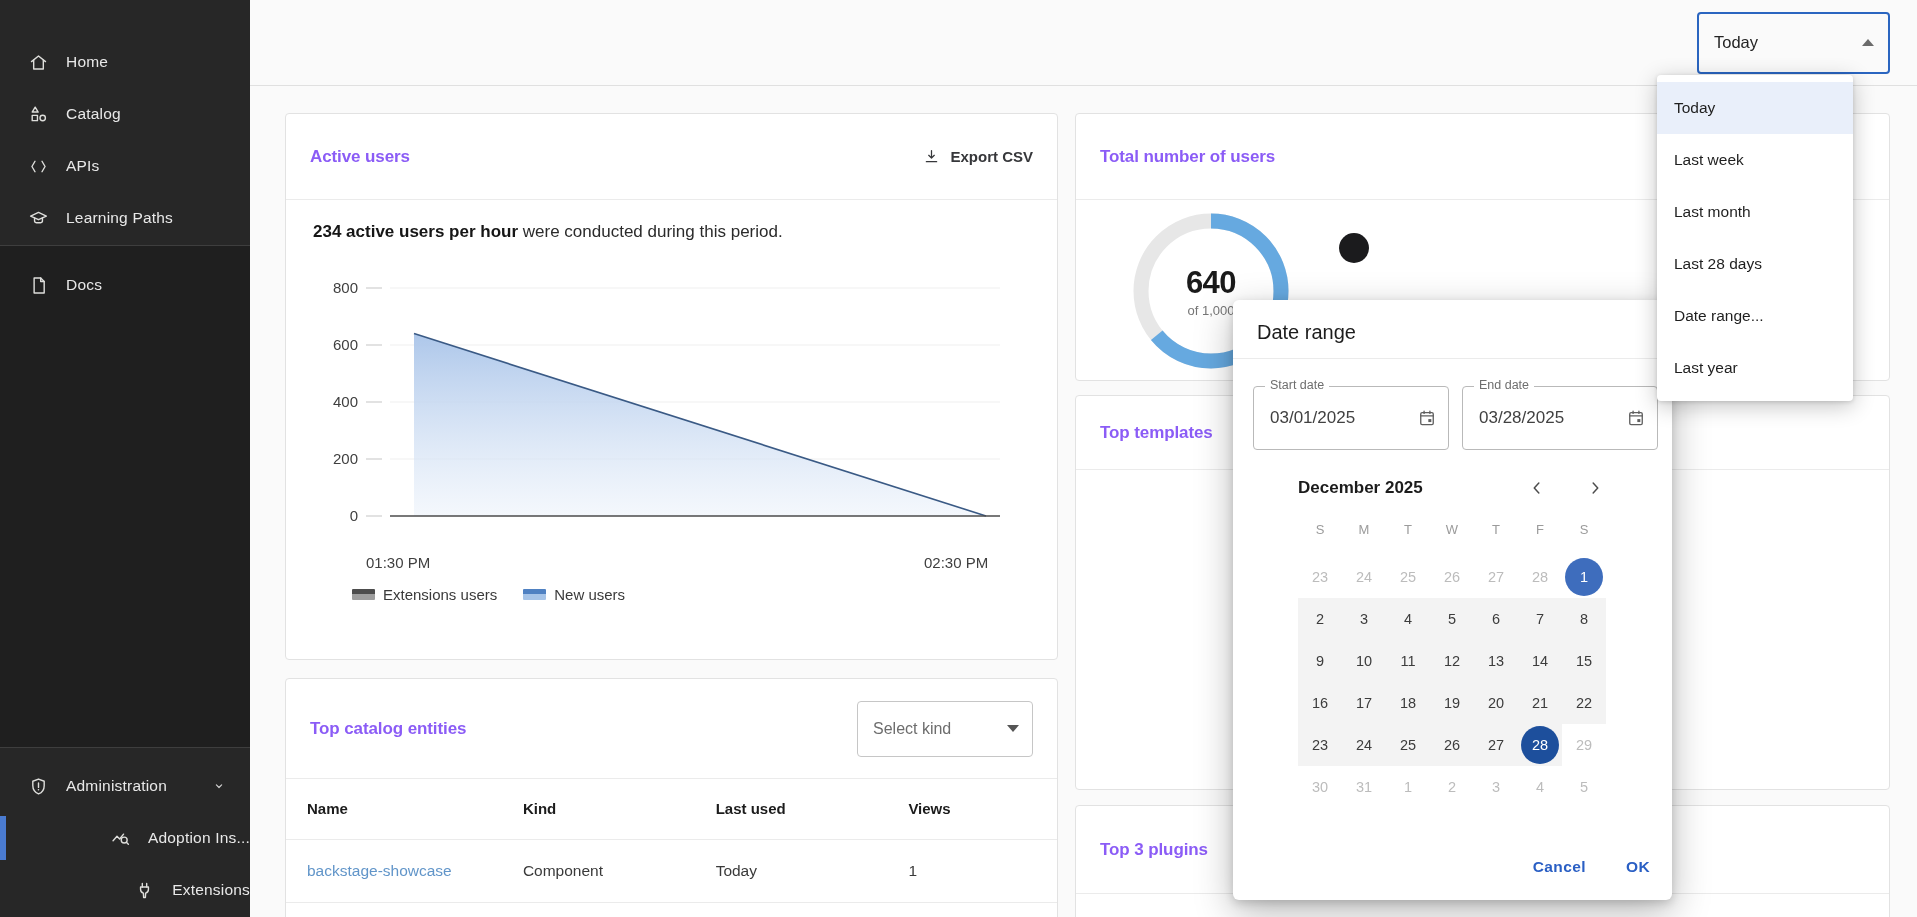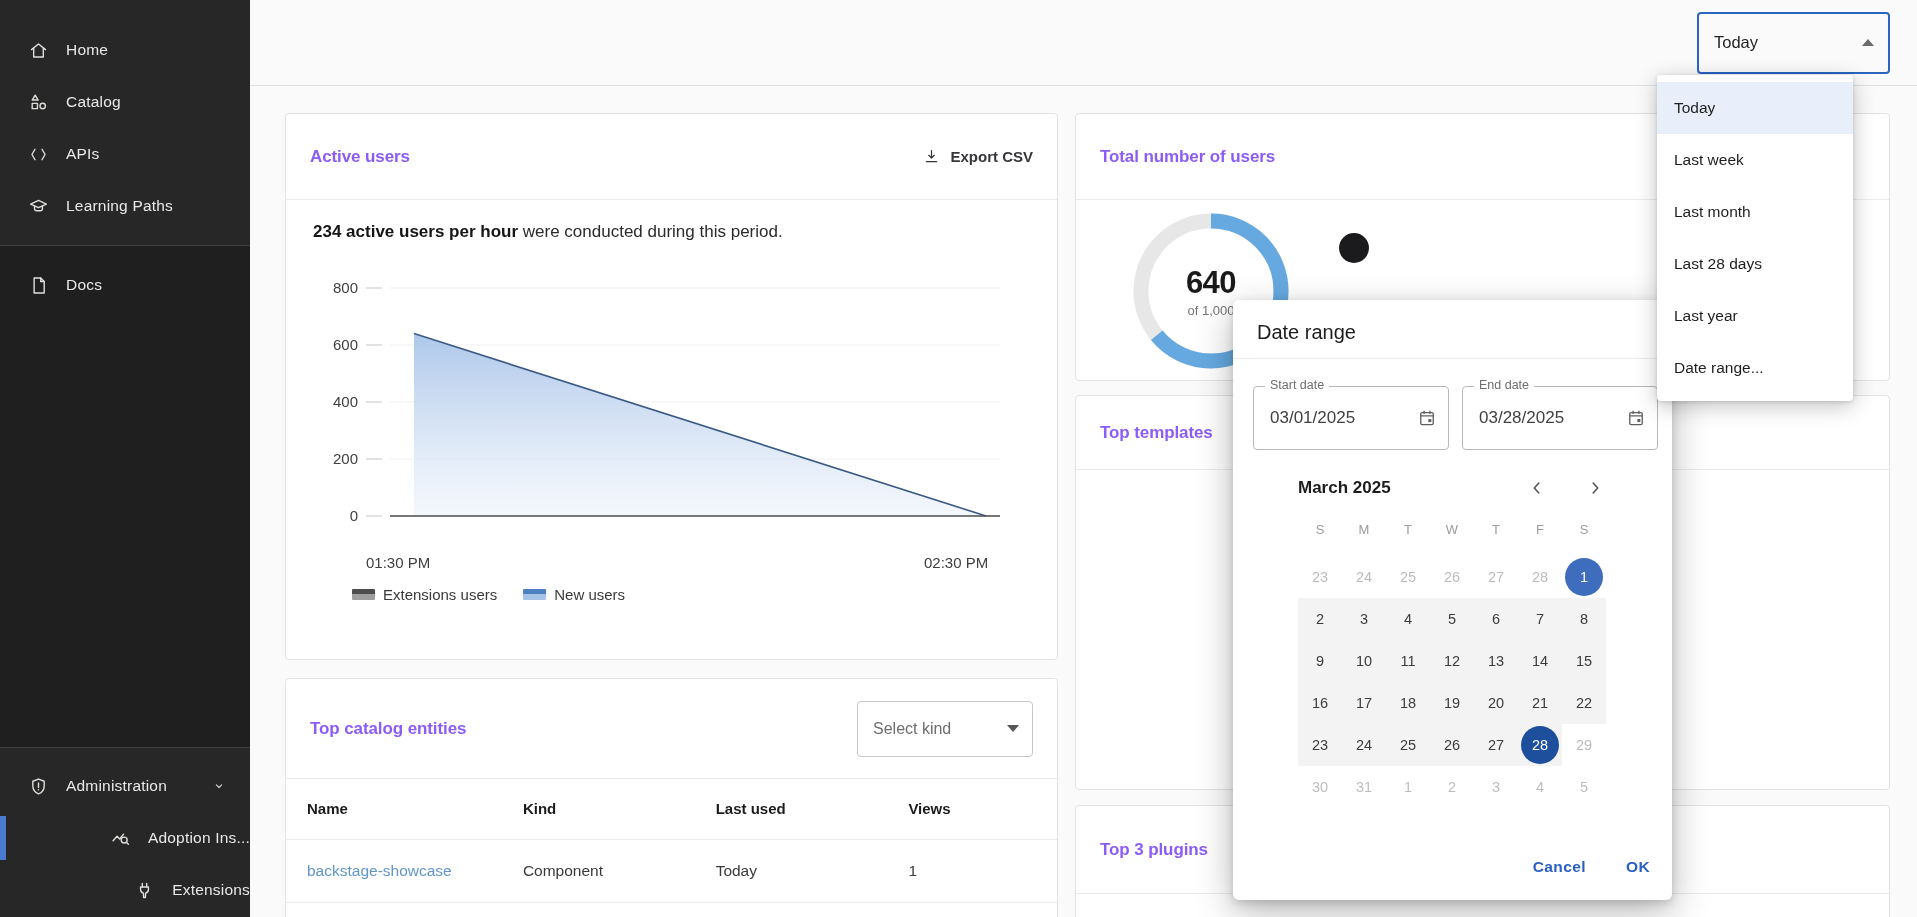--- a/index.html
+++ b/index.html
@@ -1,21 +1,21 @@
 <!DOCTYPE html>
 <html><head>
 <meta charset="utf-8">
 <style>
   * { margin:0; padding:0; box-sizing:border-box; }
   html,body { width:1917px; height:917px; overflow:hidden; background:#fafafa;
     font-family:"Liberation Sans", sans-serif; }
 
   
   .sidebar { position:absolute; left:0; top:0; width:250px; height:917px; background:#272727; }
-  .sb-sec1 { padding-top:24px; }
+  .sb-sec1 { padding-top:36px; }
   .sb-mid  { position:absolute; top:245px; left:0; right:0; height:503px; background:#1f1f1f;
              border-top:1px solid rgba(255,255,255,.14); border-bottom:1px solid rgba(255,255,255,.14);
              padding-top:13px; }
   .sb-sec3 { position:absolute; top:748px; left:0; right:0; padding-top:12px; }
   .sb-item { position:relative; display:flex; align-items:center; height:52px; padding-left:28px;
              color:#e8e8e8; font-size:15.5px; font-weight:500; letter-spacing:.2px; cursor:pointer; }
   .sb-item .icon { width:21px; height:21px; margin-right:17px; color:#dededb; flex:0 0 21px; }
   .sb-item .icon svg { width:21px; height:21px; display:block; }
   .sb-item.indent { padding-left:60px;justify-content:flex-end; }
   .sb-item .chev { margin-left:auto; margin-right:22px; width:18px; height:18px; color:#cfcfcf; }
@@ -367,21 +367,21 @@
     <span class="fld-label">End date</span>
     <div class="fld-value">03/28/2025</div>
     <span class="fld-icon"><svg viewBox="0 0 24 24" fill="none" stroke="currentColor" stroke-width="1.6" stroke-linecap="round" stroke-linejoin="round">
           <rect x="4.5" y="5.5" width="15" height="14.5" rx="1.6"></rect>
           <path d="M4.5 9.5 H19.5 M8.5 3.8 V6.5 M15.5 3.8 V6.5"></path>
           <rect x="13.6" y="13.3" width="3.6" height="3.6" fill="currentColor" stroke="none"></rect>
         </svg></span>
   </div>
 
   <div class="cal-head">
-    <span class="cal-month">March 2025</span>
+    <span class="cal-month">December 2025</span>
     <span class="cal-nav">
       <span class="nv" id="nav-prev"><svg viewBox="0 0 24 24" fill="none" stroke="currentColor" stroke-width="1.6" stroke-linecap="round" stroke-linejoin="round">
             <path d="M14 6.5 L9 12 L14 17.5"></path>
           </svg></span>
       <span class="nv" id="nav-next"><svg viewBox="0 0 24 24" fill="none" stroke="currentColor" stroke-width="1.6" stroke-linecap="round" stroke-linejoin="round">
             <path d="M10 6.5 L15 12 L10 17.5"></path>
           </svg></span>
     </span>
   </div>
   <div class="cal-week" id="cal-weekdays">
@@ -538,15 +538,15 @@
     <span class="dlg-btn">Cancel</span>
     <span class="dlg-btn">OK</span>
   </div>
 </div>
 
 <div class="menu" id="menu-host">
     <div class="menu-item selected">Today</div>
     <div class="menu-item">Last week</div>
     <div class="menu-item">Last month</div>
     <div class="menu-item">Last 28 days</div>
+    <div class="menu-item">Date range...</div>
     <div class="menu-item">Last year</div>
-    <div class="menu-item">Date range...</div>
   </div>
 
 </body></html>

